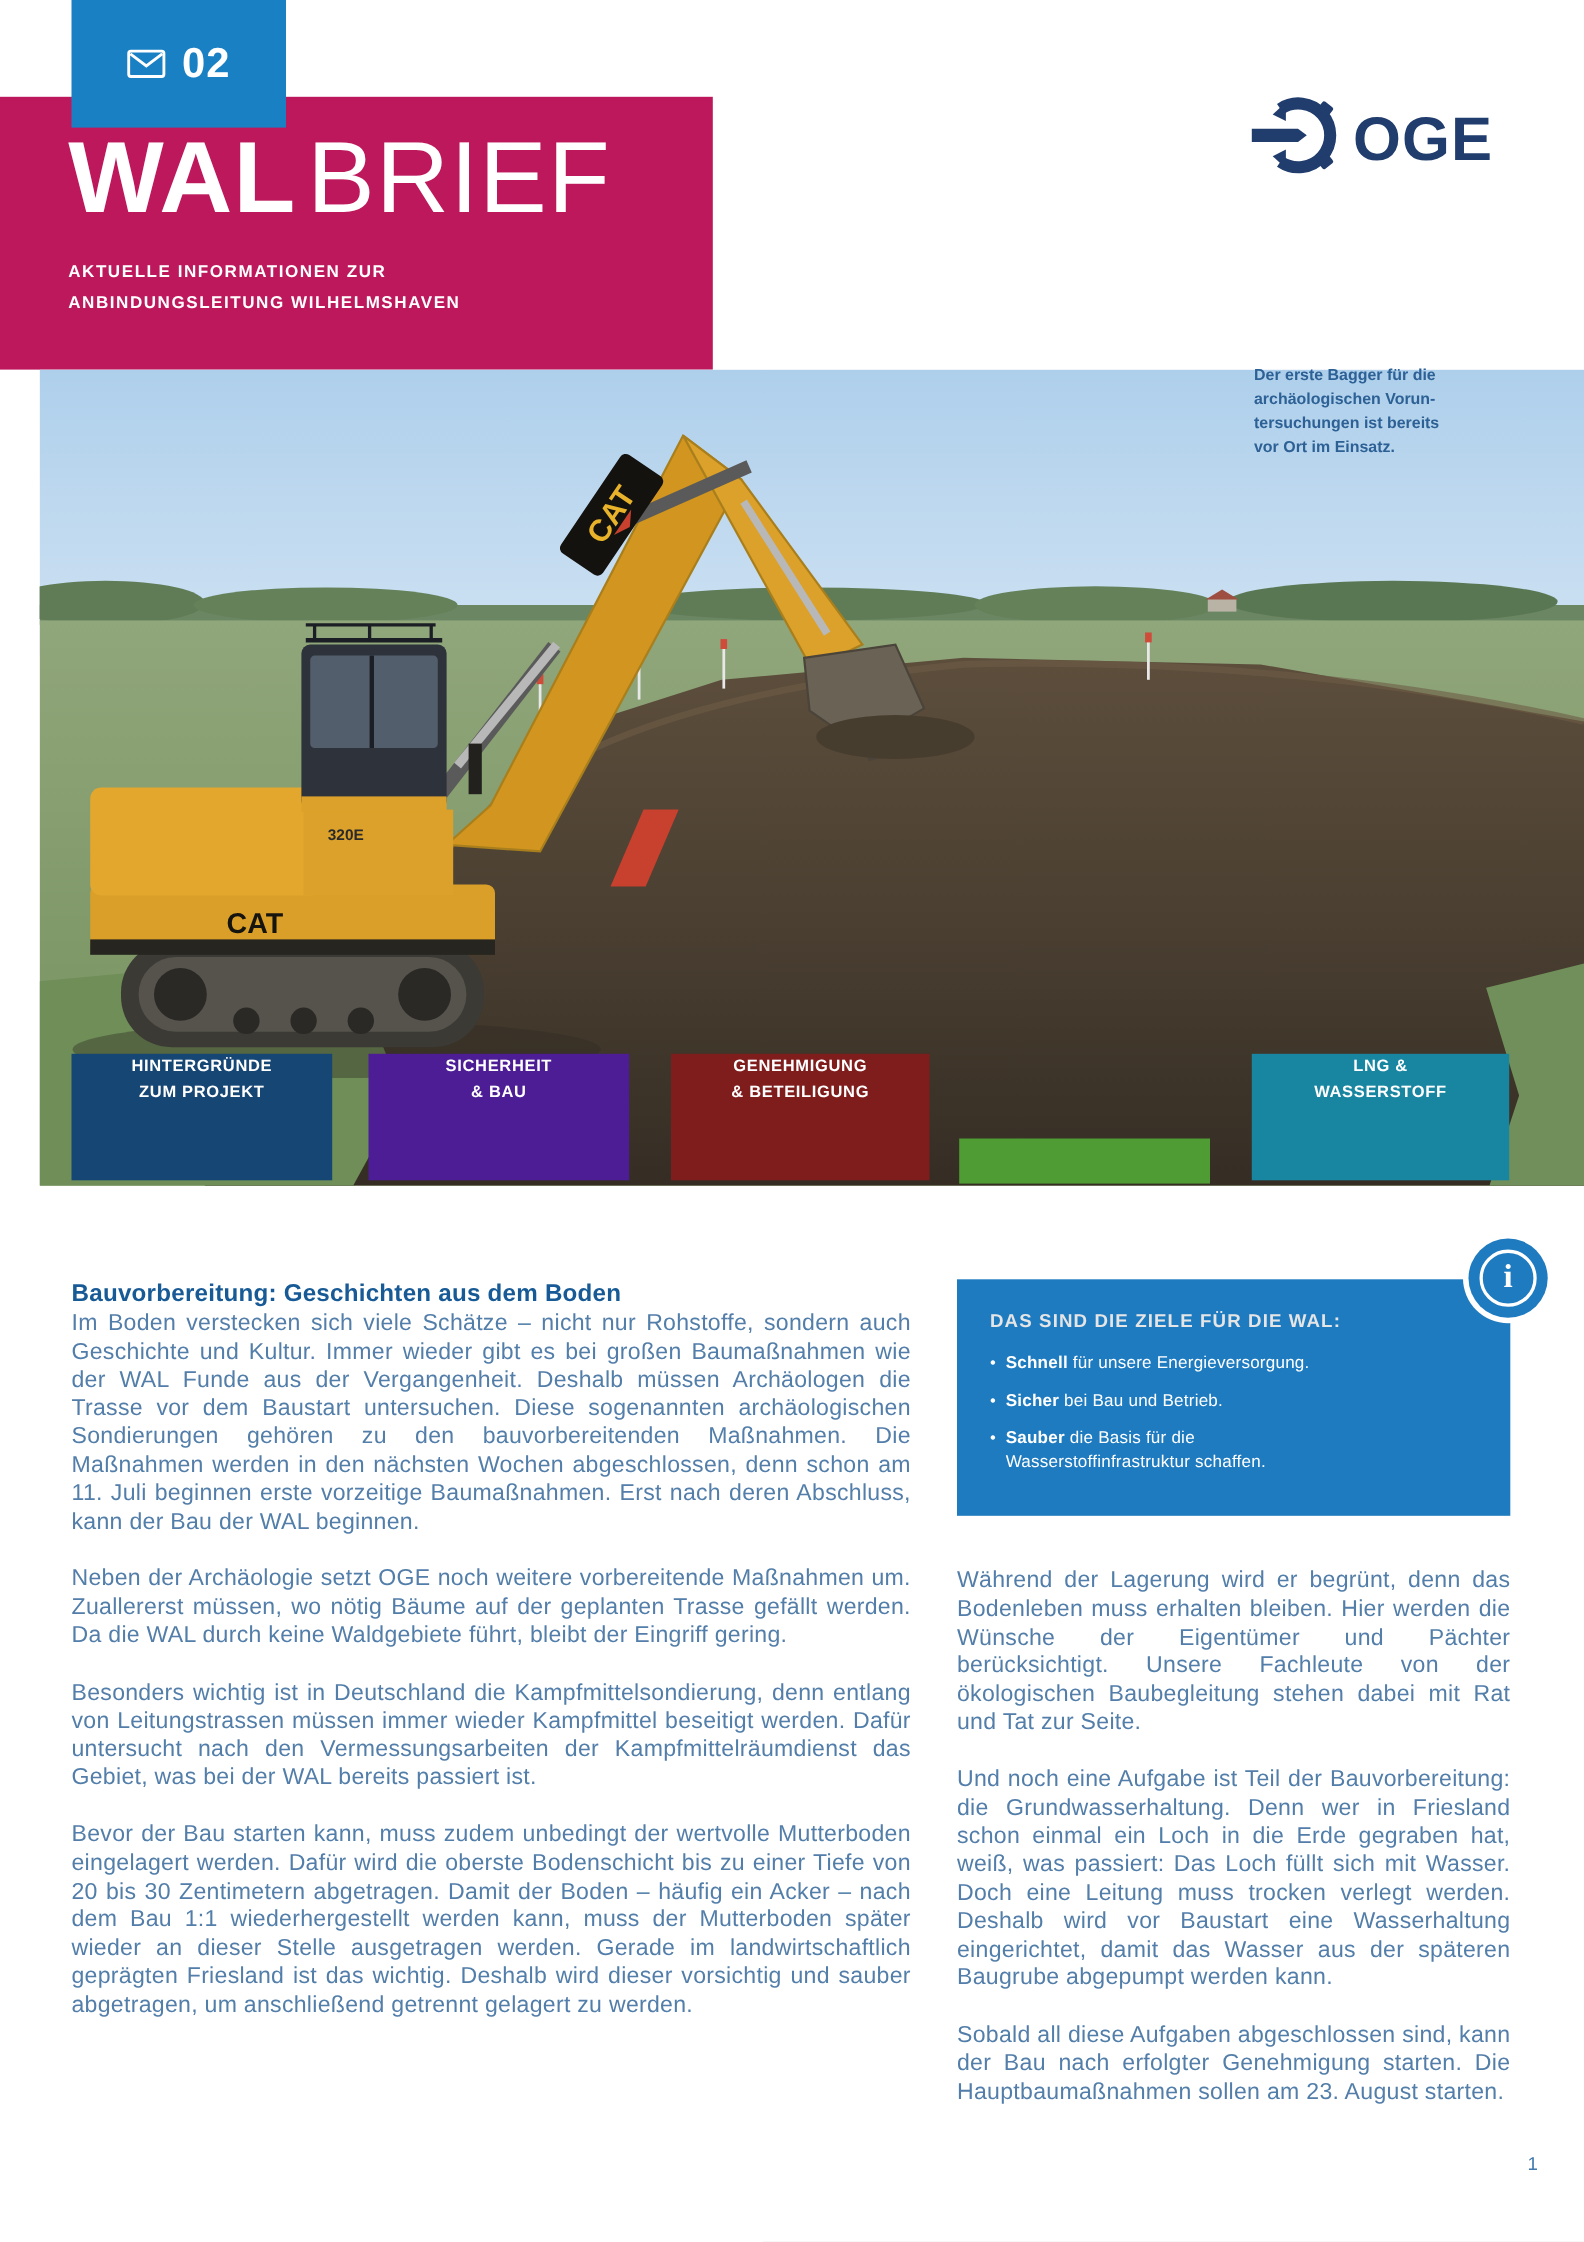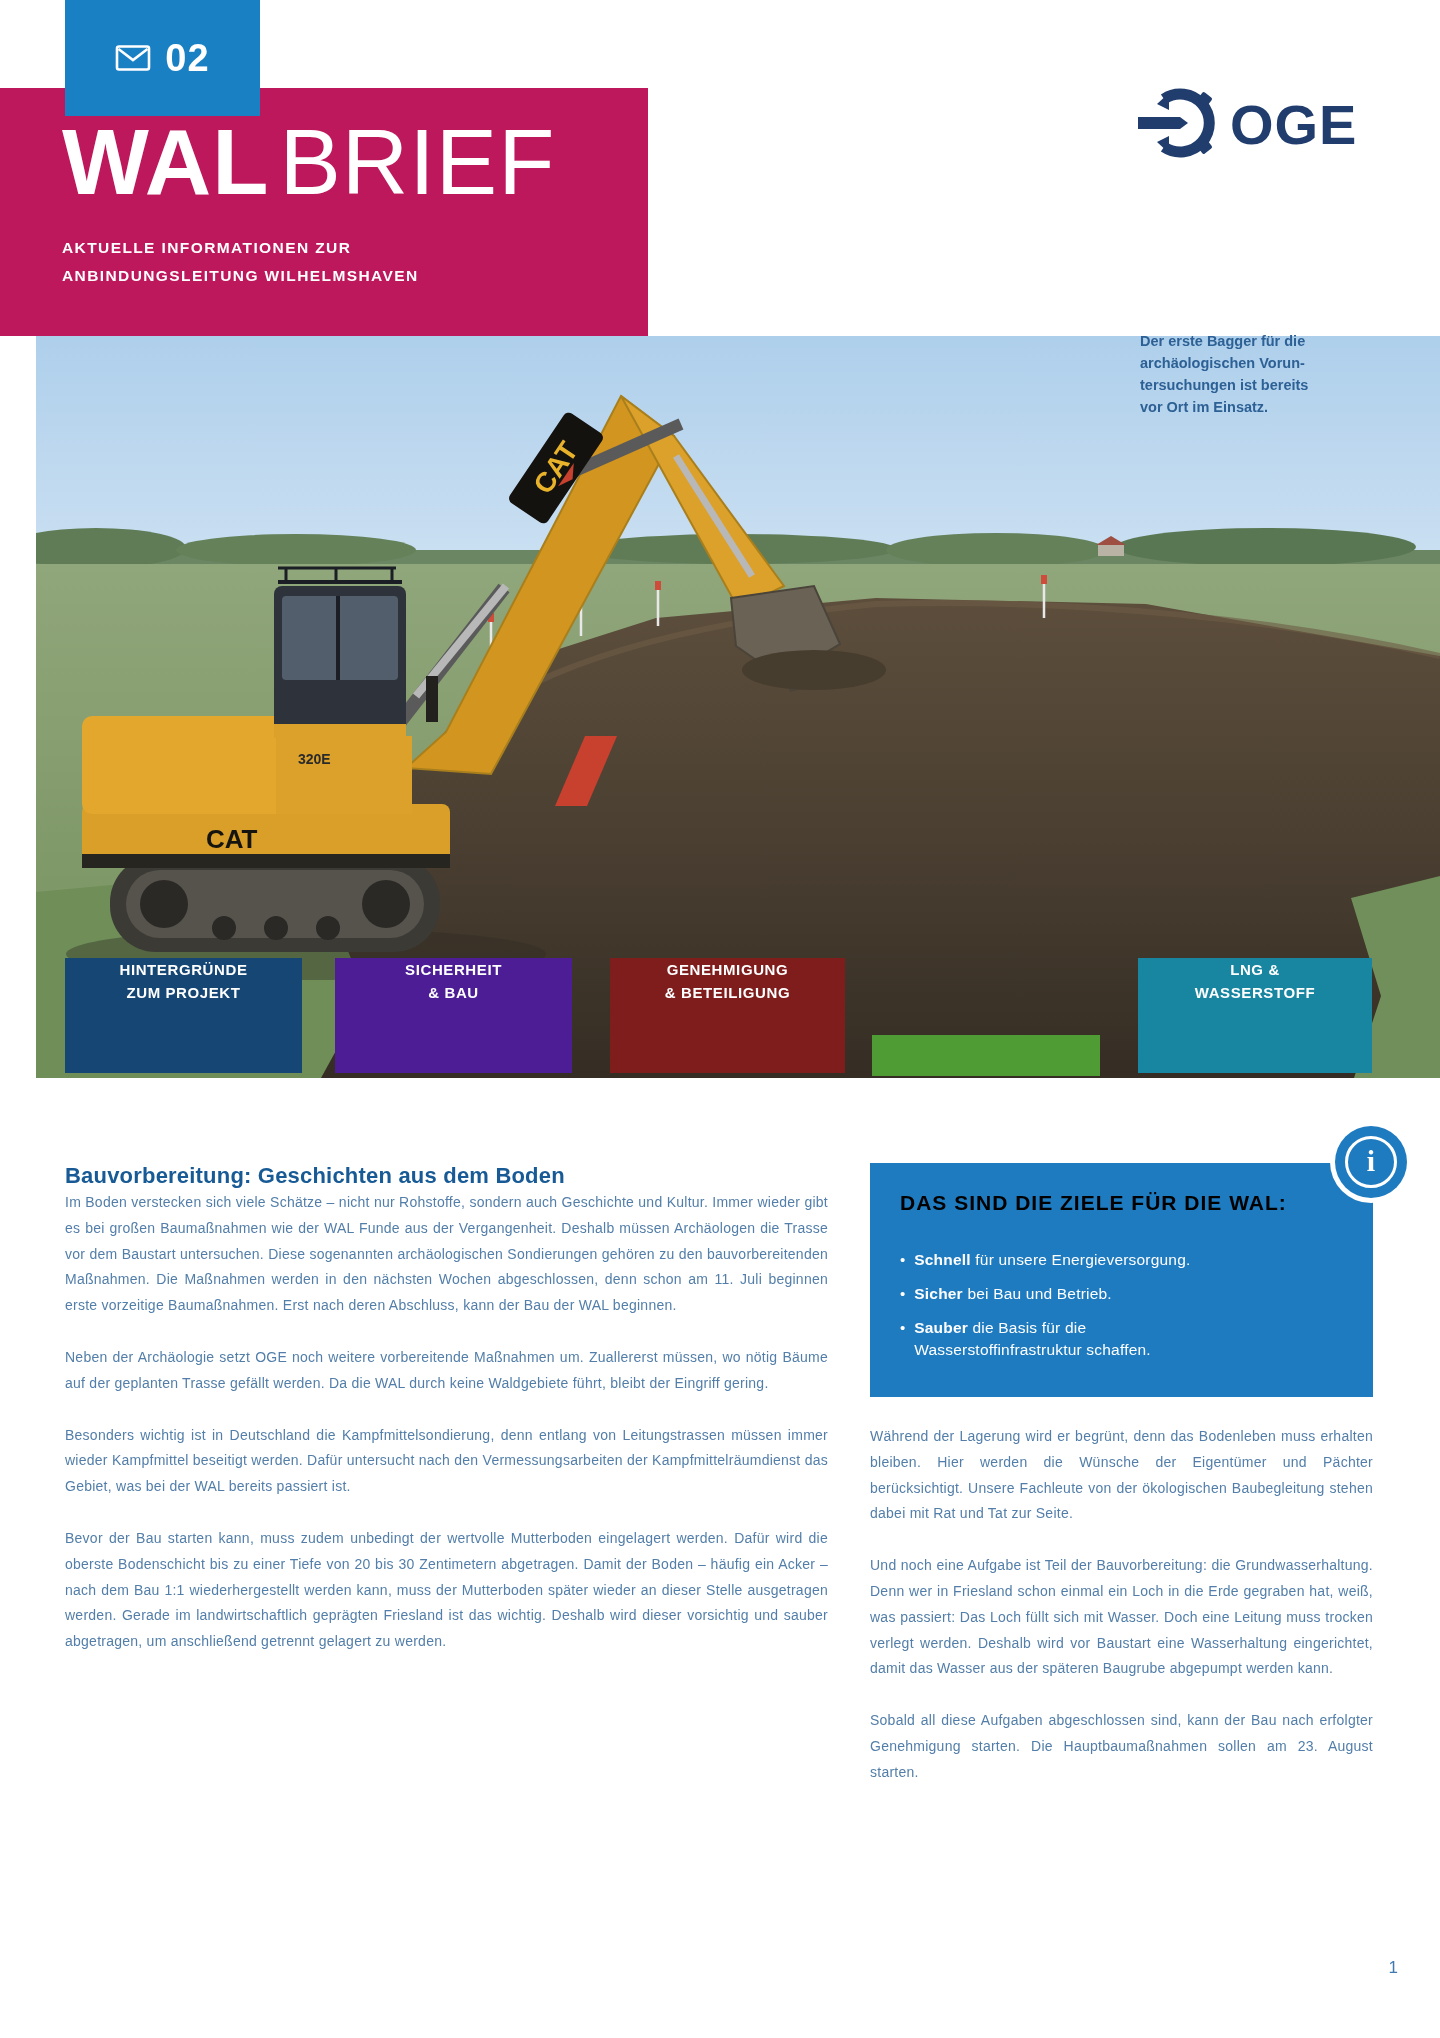--- a/index.html
+++ b/index.html
@@ -49,30 +49,30 @@
   .nav-btn.b3{left:610px;width:235px;}
   .nav-btn.b4{left:872px;width:228px;top:1035px;height:41px;}
   .nav-btn.b5{left:1138px;width:234px;}
   
   .article-heading{
     position:absolute;left:65px;top:1145px;width:763px;
     color:#175a95;font-size:22px;font-weight:bold;letter-spacing:0.2px;
   }
   .col-left{position:absolute;left:65px;top:1190px;width:763px;}
   .col-left p,.col-right p{
-    margin:0 0 26px 0;color:#527ea9;font-size:14px;line-height:25.8px;
+    margin:0 0 26px 0;color:#527ea9;font-size:21px;line-height:25.8px;
     text-align:justify;letter-spacing:0.25px;
   }
   .col-right{position:absolute;left:870px;top:1424px;width:503px;}
   
   .goals-box{
     position:absolute;left:870px;top:1163px;width:503px;min-height:215px;
     background:#1e7bc0;box-sizing:border-box;padding:28px 30px 24px 30px;z-index:2;
   }
-  .goals-title{color:#000000;font-size:21px;font-weight:bold;letter-spacing:1px;margin-bottom:34px;}
+  .goals-title{color:#e5e5e5;font-size:17px;font-weight:bold;letter-spacing:1px;margin-bottom:18px;}
   .goal-item{display:flex;margin-bottom:12px;color:#fff;font-size:15.5px;line-height:22px;}
   .goal-bullet{margin-right:9px;font-size:15px;line-height:22px;}
   .goal-text{letter-spacing:0.2px;}
   .goal-text b{font-weight:bold;}
   .goal-rest{white-space:pre-line;}
   .info-badge{
     position:absolute;left:1330px;top:1121px;width:82px;height:82px;border-radius:50%;
     background:#ffffff;display:flex;align-items:center;justify-content:center;z-index:4;cursor:pointer;
   }
   .info-badge .info-inner{

